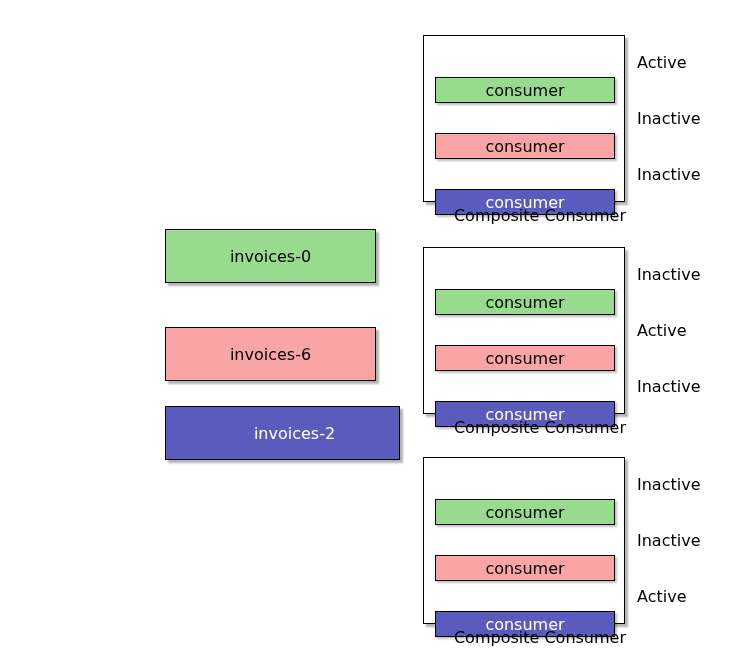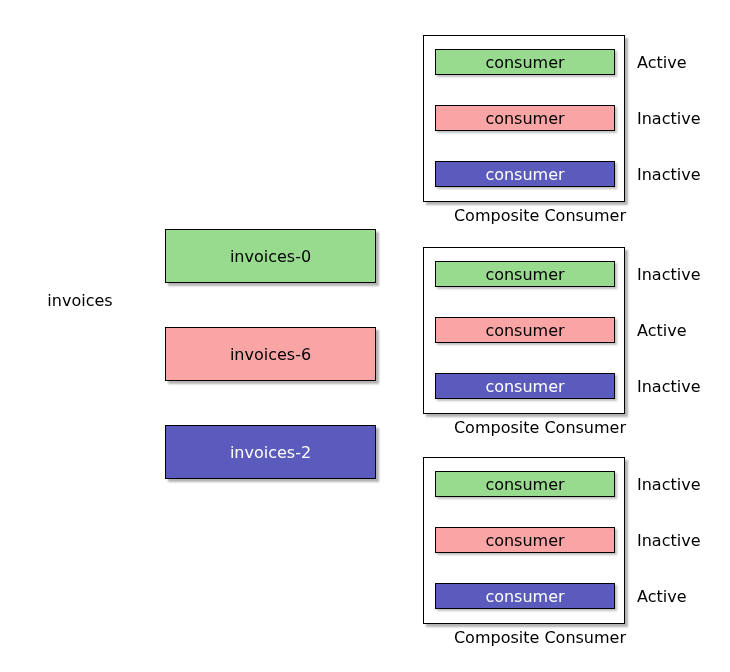--- a/index.html
+++ b/index.html
@@ -13,36 +13,36 @@
   .stream-name  { top:291px; }
   .stream-type  { top:348px; }
 
   .partition {
     position:absolute; left:165px; width:209px; height:52px;
     border:1.5px solid #000; box-shadow:3px 3px 2px rgba(0,0,0,0.30);
     display:flex; align-items:center; justify-content:center;margin-top:25px;
   }
   .p0 { top:204px; }
   .p1 { top:302px; }
-  .p2 { top:400px; }
+  .p2 { top:381px;padding-left:24px; }
   .light-text { color:#ffffff; }
 
   .composite { position:absolute; left:423px; width:305px; height:200px; }
   .c0 { top:35px; }
   .c1 { top:247px; }
   .c2 { top:457px; }
   .composite-box {
     position:absolute; left:0; top:0; width:200px; height:165px;
     background:#ffffff; border:1.5px solid #000;
     box-shadow:3px 3px 2px rgba(0,0,0,0.30);
   }
   .consumer {
     position:absolute; left:12px; width:178px; height:24px;
     border:1.5px solid #000; box-shadow:2px 2px 2px rgba(0,0,0,0.25);
-    display:flex; align-items:center; justify-content:center;
+    display:flex; align-items:center; justify-content:center;margin-top:28px;
   }
   .r0 { top:14px; }
   .r1 { top:70px; }
   .r2 { top:126px; }
   .status {
     position:absolute; left:214px; width:110px; height:27px;
     line-height:27px; white-space:nowrap;
   }
   .s0 { top:14px; }
   .s1 { top:70px; }
@@ -50,21 +50,20 @@
   .caption {
     position:absolute; left:0; top:171px; width:203px;
     text-align:right; white-space:nowrap;
   }
 </style>
 </head>
 <body>
 
 <div class="canvas">
 
-  <div class="label stream-label stream-name">invoices</div>
 
   <div class="partition p0" style="background-color: rgb(152, 219, 143);">
     <span>invoices-0</span>
   </div>
   <div class="partition p1" style="background-color: rgb(250, 165, 165);">
     <span>invoices-6</span>
   </div>
   <div class="partition p2 light-text" style="background-color: rgb(91, 91, 190);">
     <span>invoices-2</span>
   </div>

